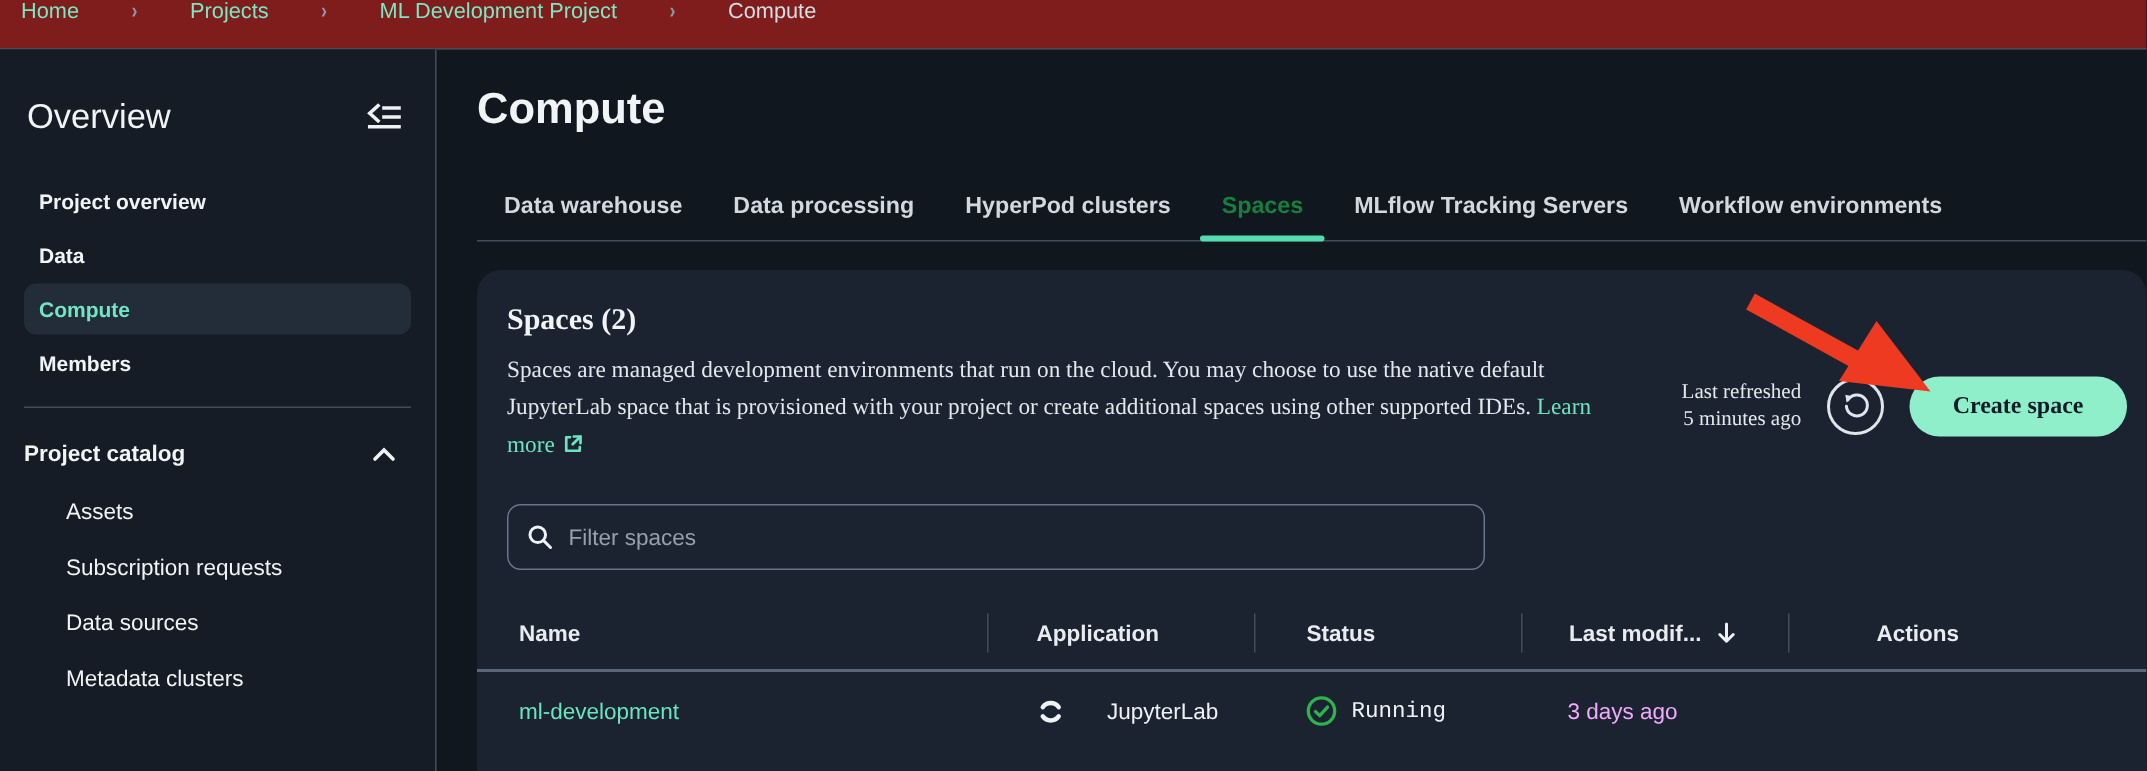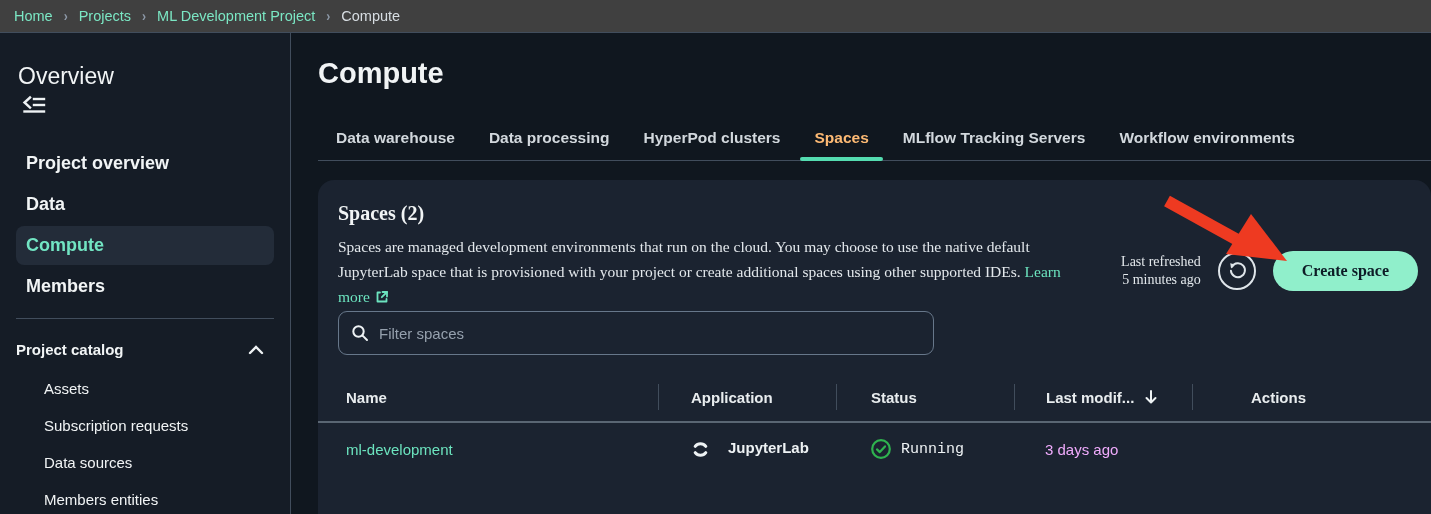--- a/index.html
+++ b/index.html
@@ -5,40 +5,40 @@
   * { margin:0; padding:0; box-sizing:border-box; }
   html,body { width:1431px; height:514px; overflow:hidden; }
   body {
     font-family:"Liberation Sans", sans-serif;
     background:#10171f;
     color:#eef2f4;
     position:relative;
   }
   
   .topbar {
-    height:33px; background:#404040; border-bottom:1px solid #414d5c;
-    display:flex; align-items:center; padding:0 14px; font-size:14.5px;
+    height:33px; background:#7f1d1d; border-bottom:1px solid #414d5c;
+    display:flex; align-items:flex-start; padding:0 14px; font-size:14.5px;gap:24px;
   }
   .crumb { color:#7be7c4; text-decoration:none; cursor:pointer; }
   .crumb.current { color:#d7dde2; cursor:default; }
   .crumb-sep { color:#8d99a8; margin:0 11px; font-size:12px; font-weight:700; transform:scaleY(1.25); display:inline-block; }
 
   .shell { display:flex; height:481px; }
 
   
   .sidebar {
     width:291px; background:#151c26; border-right:1px solid #414d5c;
     padding:30px 16px 0 16px; flex-shrink:0;
   }
-  .side-title-row { display:flex; align-items:flex-start; justify-content:space-between; padding:0 2px 0 2px;flex-direction:column; }
+  .side-title-row { display:flex; align-items:center; justify-content:space-between; padding:0 2px 0 2px; }
   .side-title { font-size:23px; font-weight:400; color:#f1f4f5; }
   .collapse-btn { cursor:pointer; padding:4px; display:flex; }
   .side-items { margin-top:26px; }
   .side-item {
-    font-size:18px; font-weight:700; color:#f1f4f5; padding:9px 10px;
+    font-size:14px; font-weight:700; color:#f1f4f5; padding:9px 10px;
     border-radius:8px; cursor:pointer; margin-bottom:2px;
   }
   .side-item.active { background:#232c39; color:#72e5c3; }
   .side-divider { border:none; border-top:1px solid #414d5c; margin:12px 0 14px 0; }
   .side-section-head {
     display:flex; align-items:center; justify-content:space-between;
     font-size:15px; font-weight:700; color:#f1f4f5; padding:8px 10px 8px 0; cursor:pointer;
   }
   .side-sub { margin-top:4px; }
   .side-sub-item {
@@ -48,21 +48,21 @@
 
   
   .main { flex:1; display:flex; flex-direction:column; padding-left:27px; position:relative; }
   .page-title { font-size:29px; font-weight:700; color:#f1f4f5; margin-top:24px; }
 
   .tabs { display:flex; margin-top:29px; border-bottom:1px solid #414d5c; padding-left:4px; }
   .tab {
     font-size:15.5px; font-weight:600; color:#d2d8dd; padding:10px 14px 13px 14px;
     margin-right:6px; cursor:pointer; position:relative; white-space:nowrap;
   }
-  .tab.active { color:#fdba74; }
+  .tab.active { color:#15803d; }
   .tab.active::after {
     content:""; position:absolute; left:0; right:0; bottom:-1px; height:4px;
     background:#54dcb0; border-radius:2px;
   }
 
   
   .card {
     margin-top:19px; background:#1b2330; border-radius:16px 16px 0 0;
     flex:1; padding:22px 0 0 20px; position:relative;
   }
@@ -80,21 +80,21 @@
   .refresh-btn {
     width:38px; height:38px; border-radius:50%; border:2px solid #dfe5ea;
     background:transparent; display:flex; align-items:center; justify-content:center; cursor:pointer;
   }
   .create-btn {
     background:#90efcb; color:#0d1b26; font-family:inherit; font-size:16px; font-weight:700;
     border:none; border-radius:22px; padding:11px 29px; cursor:pointer; white-space:nowrap;
   }
 
   .filter-wrap {
-    width:596px; height:44px; border:1px solid #67778a; border-radius:9px;
+    margin-top:25px; width:652px; height:44px; border:1px solid #67778a; border-radius:9px;
     display:flex; align-items:center; padding:0 12px; background:transparent;
   }
   .filter-input {
     background:transparent; border:none; outline:none; color:#eef2f4;
     font-family:inherit; font-size:15px; margin-left:10px; flex:1;
   }
   .filter-input::placeholder { color:#95a0ad; }
 
   
   .table { margin:29px 0 0 -20px; }
@@ -105,21 +105,21 @@
   }
   .th-name { width:340px; padding-left:28px; }
   .th-app  { width:178px; padding-left:32px; border-left:1px solid #414d5c; }
   .th-status { width:178px; padding-left:34px; border-left:1px solid #414d5c; }
   .th-mod  { width:178px; padding-left:31px; border-left:1px solid #414d5c; }
   .th-actions { flex:1; padding-left:58px; border-left:1px solid #414d5c; }
   .sort-icon { margin-left:10px; cursor:pointer; display:flex; }
   .thead-divider { height:2px; background:#5a6673; }
   .trow { display:flex; align-items:center; height:52px; font-size:15px; }
   .td-name { width:340px; padding-left:28px; }
-  .td-app { width:178px; padding-left:32px; display:flex; gap:17px;font-weight:bold; }
+  .td-app { width:178px; padding-left:32px; display:flex; align-items:center; gap:27px; }
   .td-status { width:178px; padding-left:34px; display:flex; align-items:center; gap:9px;font-family:Liberation Mono, monospace; }
   .td-mod { width:178px; padding-left:31px; color:#f0abfc; }
   .td-actions { flex:1; padding-left:58px; display:flex; align-items:center; }
   .kebab { margin-left:auto; margin-right:38px; cursor:pointer; padding:4px; display:flex; }
 
   .arrow-overlay { position:absolute; left:0; top:0; pointer-events:none; z-index:10; }
 </style>
 </head>
 <body>
 
@@ -159,21 +159,21 @@
       <span style="display:flex;">
         <svg width="16" height="10" viewBox="0 0 16 10" fill="none" stroke="#eef2f4" stroke-width="2.4" stroke-linecap="round">
           <polyline points="2,8 8,2 14,8"></polyline>
         </svg>
       </span>
     </div>
     <div class="side-sub">
       <div class="side-sub-item">Assets</div>
       <div class="side-sub-item">Subscription requests</div>
       <div class="side-sub-item">Data sources</div>
-      <div class="side-sub-item">Members entities</div>
+      <div class="side-sub-item">Metadata clusters</div>
     </div>
   </div>
 
   <div class="main">
     <h1 class="page-title">Compute</h1>
 
     <div class="tabs">
       <div class="tab">Data warehouse</div>
       <div class="tab">Data processing</div>
       <div class="tab">HyperPod clusters</div>

